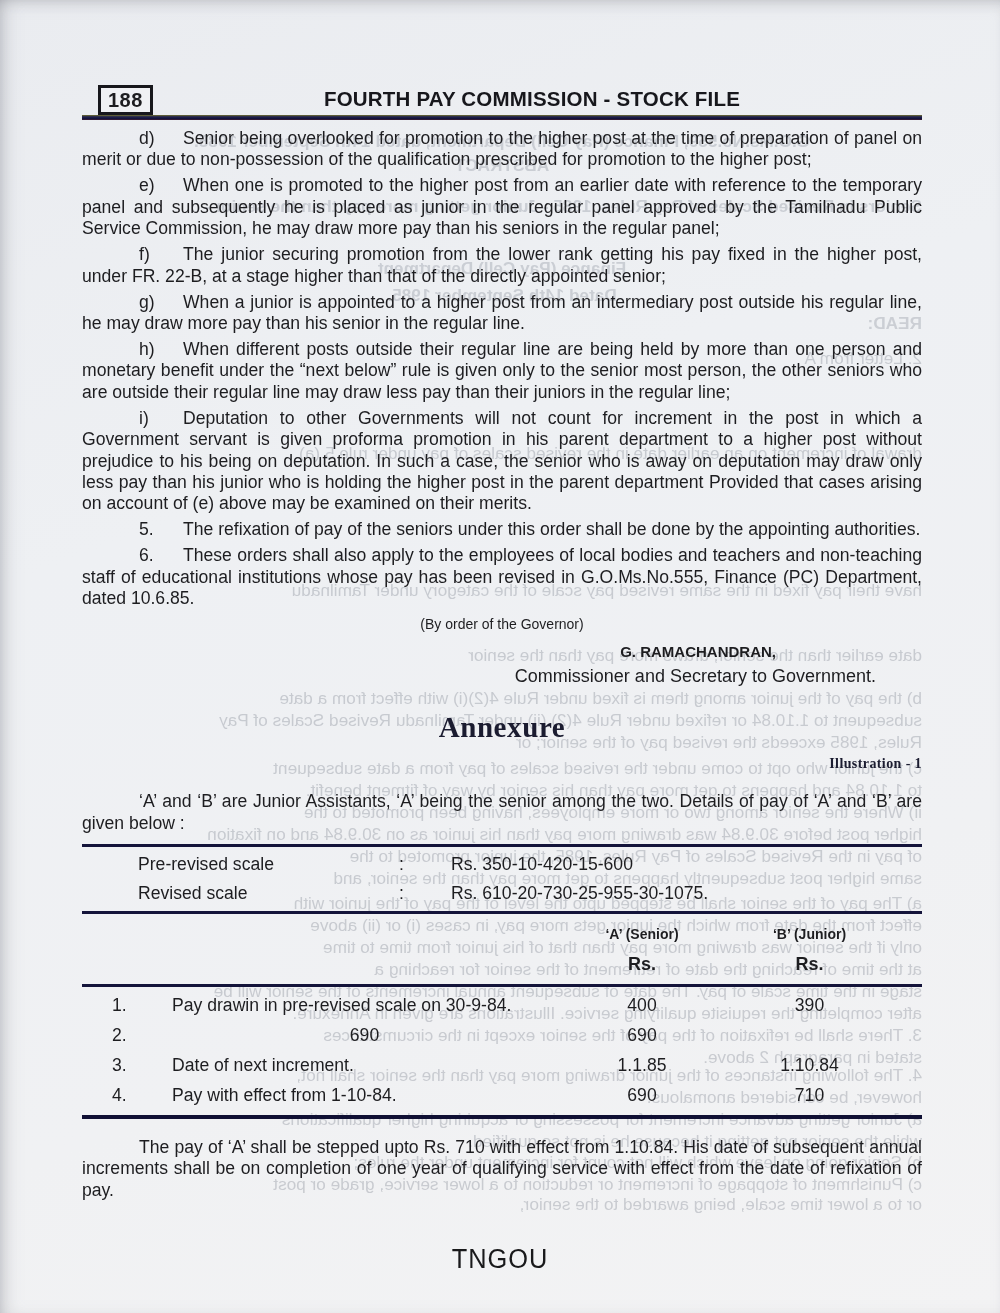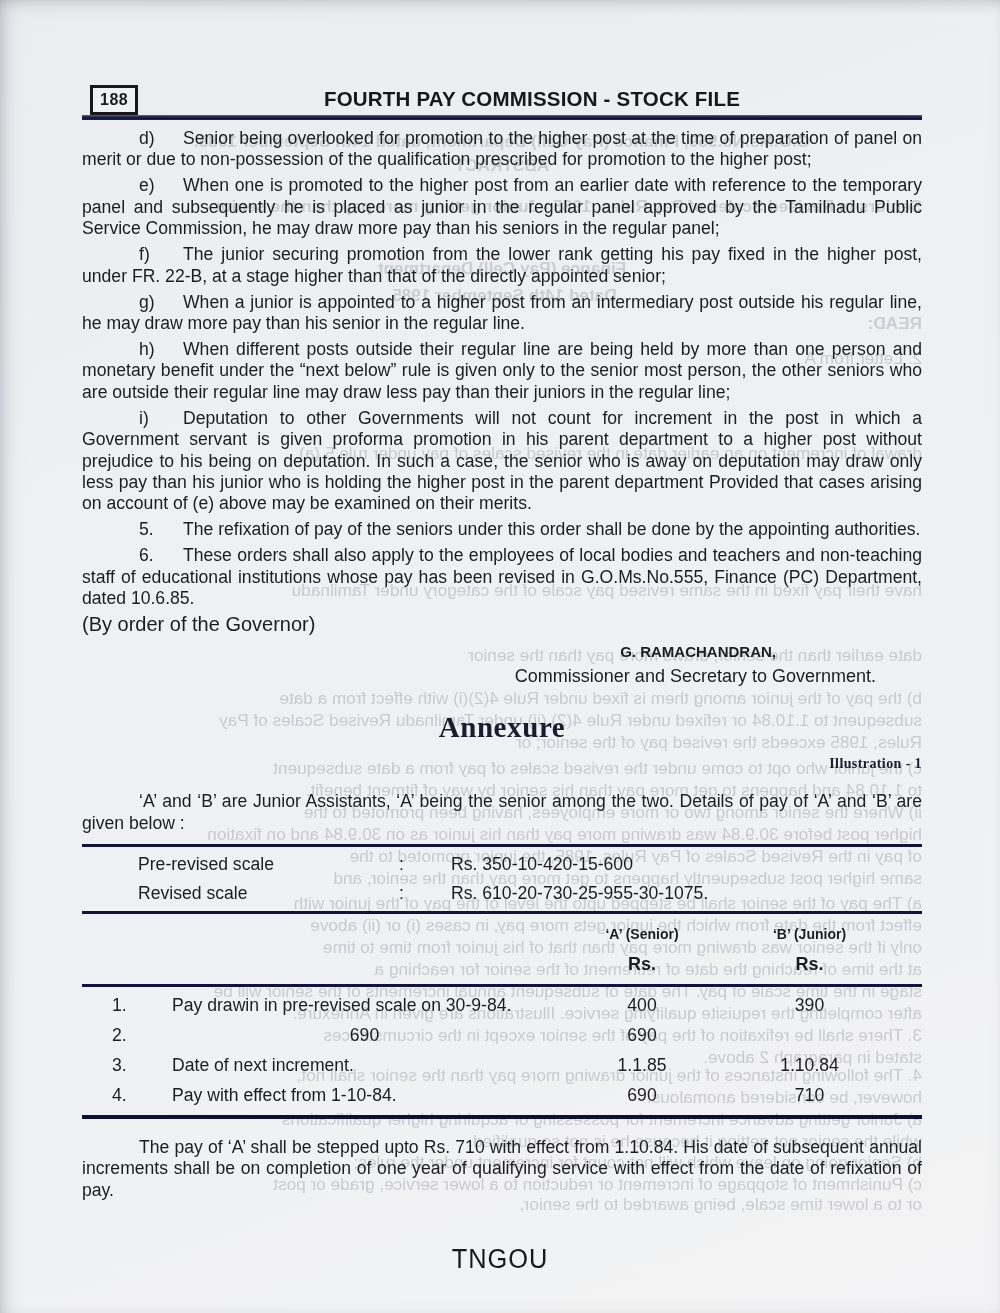--- a/index.html
+++ b/index.html
@@ -14,36 +14,36 @@
   .ghost{
     position:absolute;width:100%;transform:scaleX(-1);
     color:rgba(122,128,142,.34);font-size:17.2px;white-space:nowrap;overflow:hidden;
     filter:blur(.45px);text-align:left;
   }
   .ghost.center{text-align:center;}
   .ghost.bold{font-weight:bold;color:rgba(122,128,142,.30);}
   
   .header-row{position:absolute;top:85px;left:82px;width:840px;height:30px;z-index:2;}
   .page-num-box{
-    position:absolute;left:8px;top:0;border:3px solid #17171c;padding:0 7px;
-    font-weight:bold;font-size:16px;line-height:24px;letter-spacing:.5px;background:rgba(244,244,246,.6);
+    position:absolute;left:16px;top:0;border:3px solid #17171c;padding:0 7px;
+    font-weight:bold;font-size:20px;line-height:24px;letter-spacing:.5px;background:rgba(244,244,246,.6);
   }
   .header-title{
     position:absolute;left:0;right:0;top:2px;text-align:center;text-indent:60px;
     font-weight:bold;font-size:20.5px;letter-spacing:.2px;color:#17171c;
   }
   .header-rule{
     position:absolute;top:115px;left:82px;width:840px;height:5px;z-index:2;
     background:linear-gradient(to bottom,#74742f 0%,#23234d 35%,#101038 78%,#4c2030 100%);
   }
   
   .content{position:absolute;top:128px;left:82px;width:840px;z-index:1;font-size:17.6px;line-height:21.4px;text-align:justify;}
   p.para{margin:0 0 4.6px 0;text-indent:57px;}
   .plabel{display:inline-block;min-width:44px;text-indent:0;}
-  .by-order{text-align:left;margin:1px 0 5px;font-size:20px;}
+  .by-order{text-align:center;margin:1px 0 5px;font-size:14px;}
   .sig-name{text-align:right;padding-right:146px;font-weight:bold;font-size:15px;margin:0 0 4px;}
   .sig-desig{text-align:right;padding-right:46px;font-size:18px;margin:0;}
   .annexure-heading{font-family:"Liberation Serif", serif;font-weight:bold;font-size:29px;text-align:center;margin:29px 0 0;color:#1b1c30;letter-spacing:.6px;}
   .annexure-sub{font-family:"Liberation Serif", serif;font-weight:bold;font-size:14px;text-align:right;margin:15px 0 0;color:#1b1c30;letter-spacing:.4px;}
   .intro{margin:17px 0 10px;text-indent:57px;}
   
   .tbl-rule{height:3px;background:#14143a;}
   .tbl-rule.thick{height:4px;background:#101034;}
   .scale-row{display:flex;padding-left:56px;margin:7px 0;gap:24px;}
   .scale-label{width:237px;}

